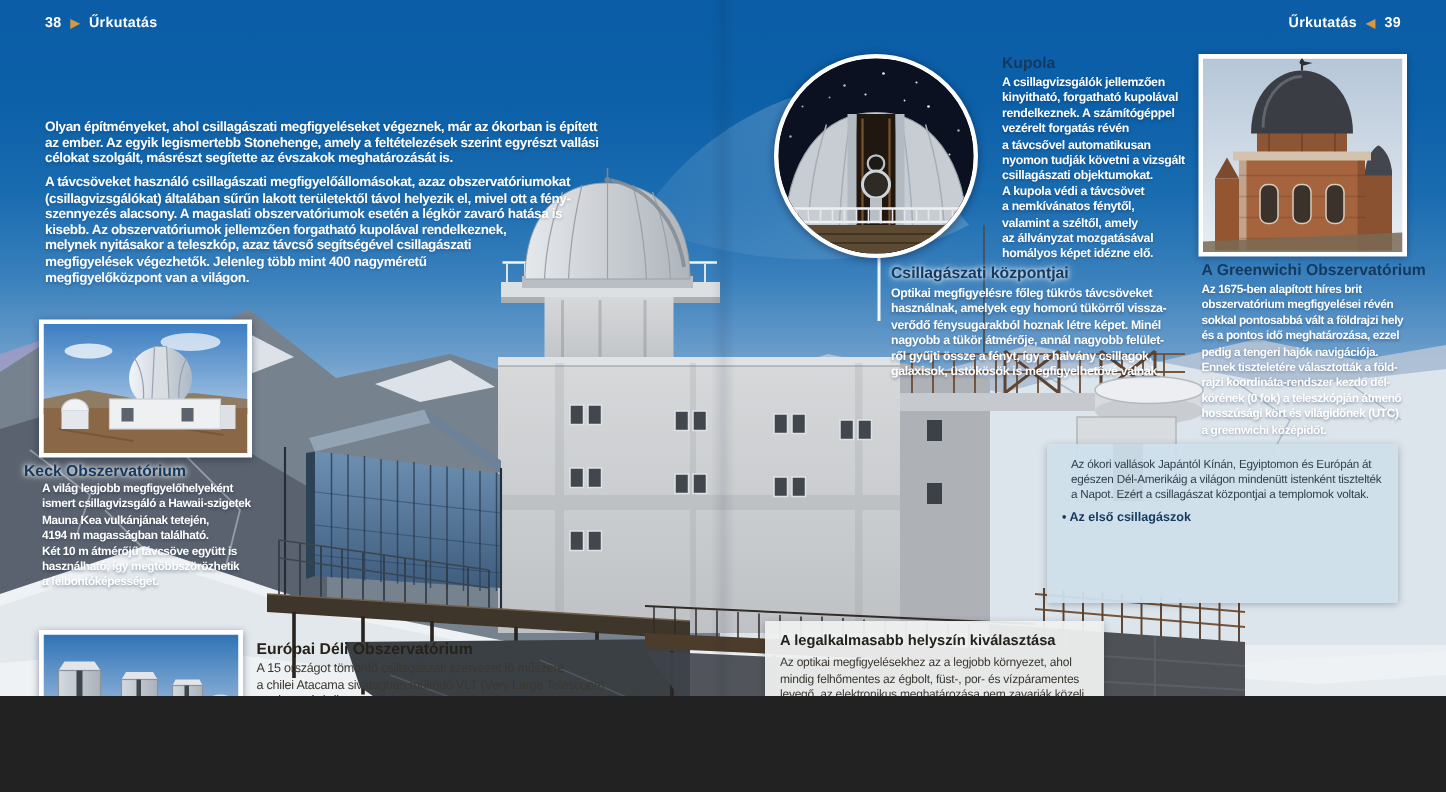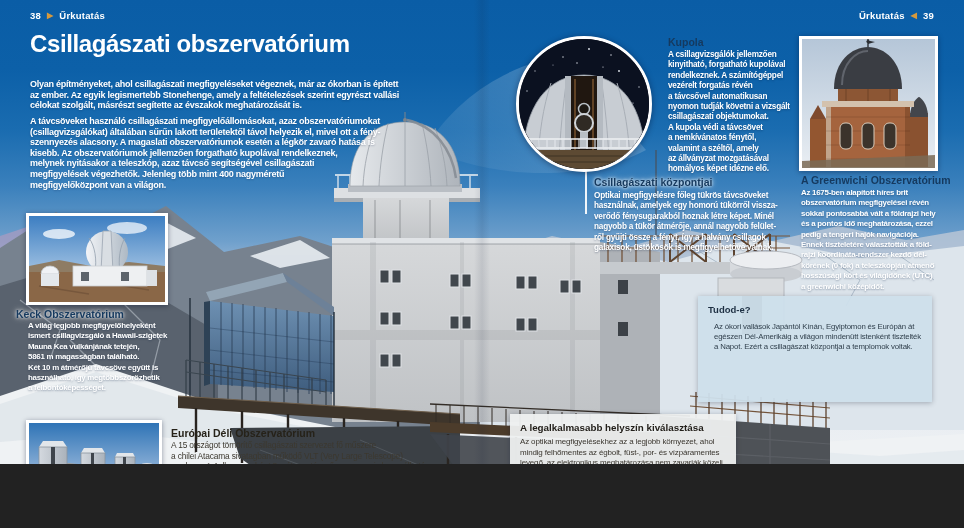--- a/index.html
+++ b/index.html
@@ -204,21 +204,20 @@
     <span>38</span>
     <span class="arrow">▶</span>
     <span>Űrkutatás</span>
   </div>
   <div class="t hnav" style="right:30px">
     <span>Űrkutatás</span>
     <span class="arrow">◀</span>
     <span>39</span>
   </div>
 
-  <h1 class="t title" style="margin:0">Csillagászati obszervatórium</h1>
   <div class="t intro pre z2" style="top:79px">Olyan építményeket, ahol csillagászati megfigyeléseket végeznek, már az ókorban is épített
 az ember. Az egyik legismertebb Stonehenge, amely a feltételezések szerint egyrészt vallási
 célokat szolgált, másrészt segítette az évszakok meghatározását is.</div>
   <div class="t intro pre z2" style="top:116px">A távcsöveket használó csillagászati megfigyelőállomásokat, azaz obszervatóriumokat
 (csillagvizsgálókat) általában sűrűn lakott területektől távol helyezik el, mivel ott a fény-
 szennyezés alacsony. A magaslati obszervatóriumok esetén a légkör zavaró hatása is
 kisebb. Az obszervatóriumok jellemzően forgatható kupolával rendelkeznek,
 melynek nyitásakor a teleszkóp, azaz távcső segítségével csillagászati
 megfigyelések végezhetők. Jelenleg több mint 400 nagyméretű
 megfigyelőközpont van a világon.</div>
@@ -251,21 +250,21 @@
         <rect x="92" y="56" width="8" height="9" fill="#5c636b"></rect>
       <path d="M12,58 a9,8 0 0 1 18,0 Z" fill="#f0f2f5" stroke="#c4cacf" stroke-width=".8"></path>
       <rect x="12" y="58" width="18" height="12" fill="#e4e8ec"></rect>
       <rect x="118" y="54" width="10" height="16" fill="#dde1e5"></rect>
     </svg>
   </div>
   <div class="t sec-title glow z5" style="left:16px;top:308px">Keck Obszervatórium</div>
   <div class="t sec-body narrow pre z5" style="left:28px;top:321px">A világ legjobb megfigyelőhelyeként
 ismert csillagvizsgáló a Hawaii-szigetek
 Mauna Kea vulkánjának tetején,
-5861 m magasságban található.
+4194 m magasságban található.
 Két 10 m átmérőjű távcsöve együtt is
 használható, így megtöbbszörözhetik
 a felbontóképességet.</div>
 
   <div class="t photo z5" style="left:26px;top:420px">
     <svg width="130" height="88" viewBox="0 0 130 88">
       <defs>
         <linearGradient id="eSky" x1="0" y1="0" x2="0" y2="1">
             <stop offset="0" stop-color="#2f74b6"></stop>
             <stop offset="1" stop-color="#8fb2d8"></stop>
@@ -406,24 +405,24 @@
 sokkal pontosabbá vált a földrajzi hely
 és a pontos idő meghatározása, ezzel
 pedig a tengeri hajók navigációja.
 Ennek tiszteletére választották a föld-
 rajzi koordináta-rendszer kezdő dél-
 körének (0 fok) a teleszkópján átmenő
 hosszúsági kört és világidőnek (UTC)
 a greenwichi középidőt.</div>
 
   <div class="t box tudod">
-    <div class="bt">Tudod-e?</div>
     <div class="ib pre">Az ókori vallások Japántól Kínán, Egyiptomon és Európán át
 egészen Dél-Amerikáig a világon mindenütt istenként tisztelték
 a Napot. Ezért a csillagászat központjai a templomok voltak.</div>
+    <div class="it">Az első csillagászok</div>
   </div>
 
   <div class="t box helyszin">
     <div class="bt">A legalkalmasabb helyszín kiválasztása</div>
     <div class="bb pre">Az optikai megfigyelésekhez az a legjobb környezet, ahol
 mindig felhőmentes az égbolt, füst-, por- és vízpáramentes
 levegő, az elektronikus meghatározása nem zavarják közeli
 elektromos berendezések. Ezért a legjobb megfigyelőhelyek
 gyakran vannak sivatagban és magas hegyek tetején.</div>
   </div>

